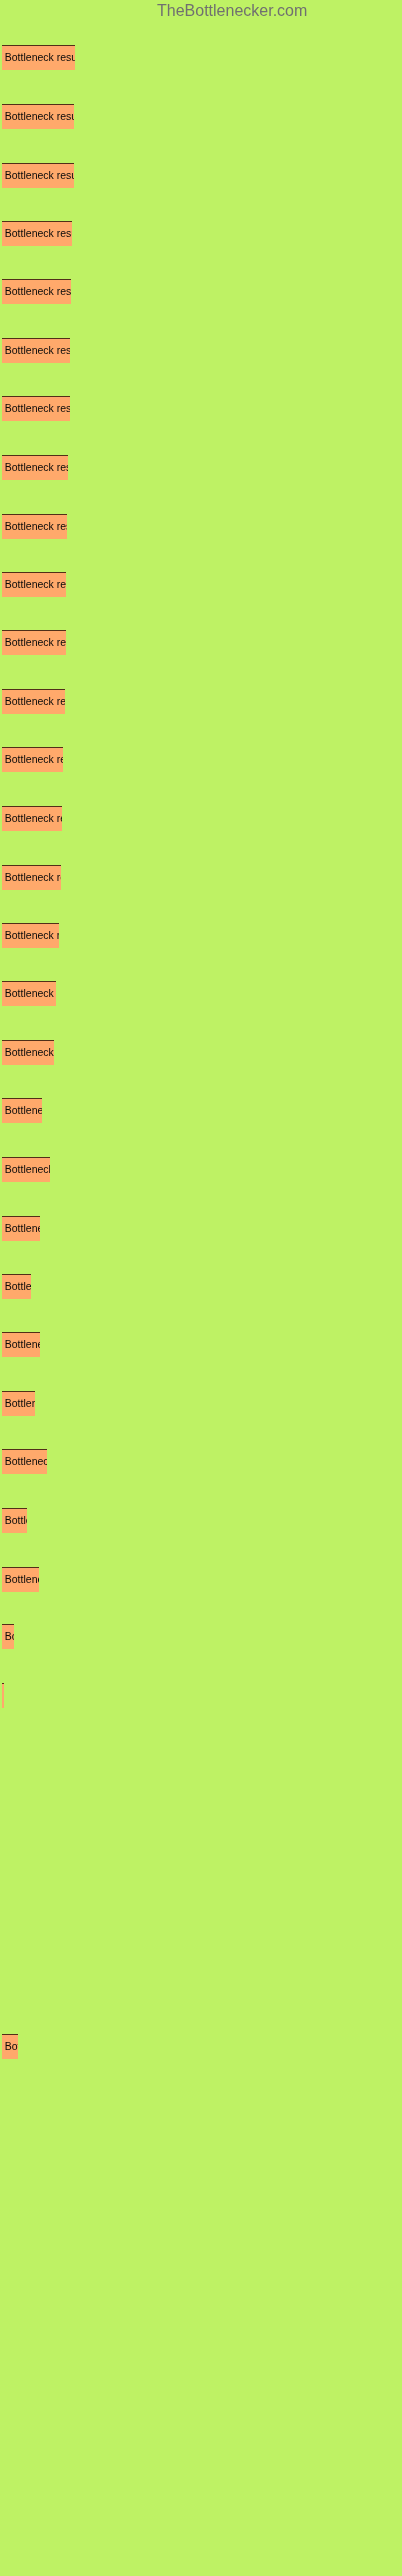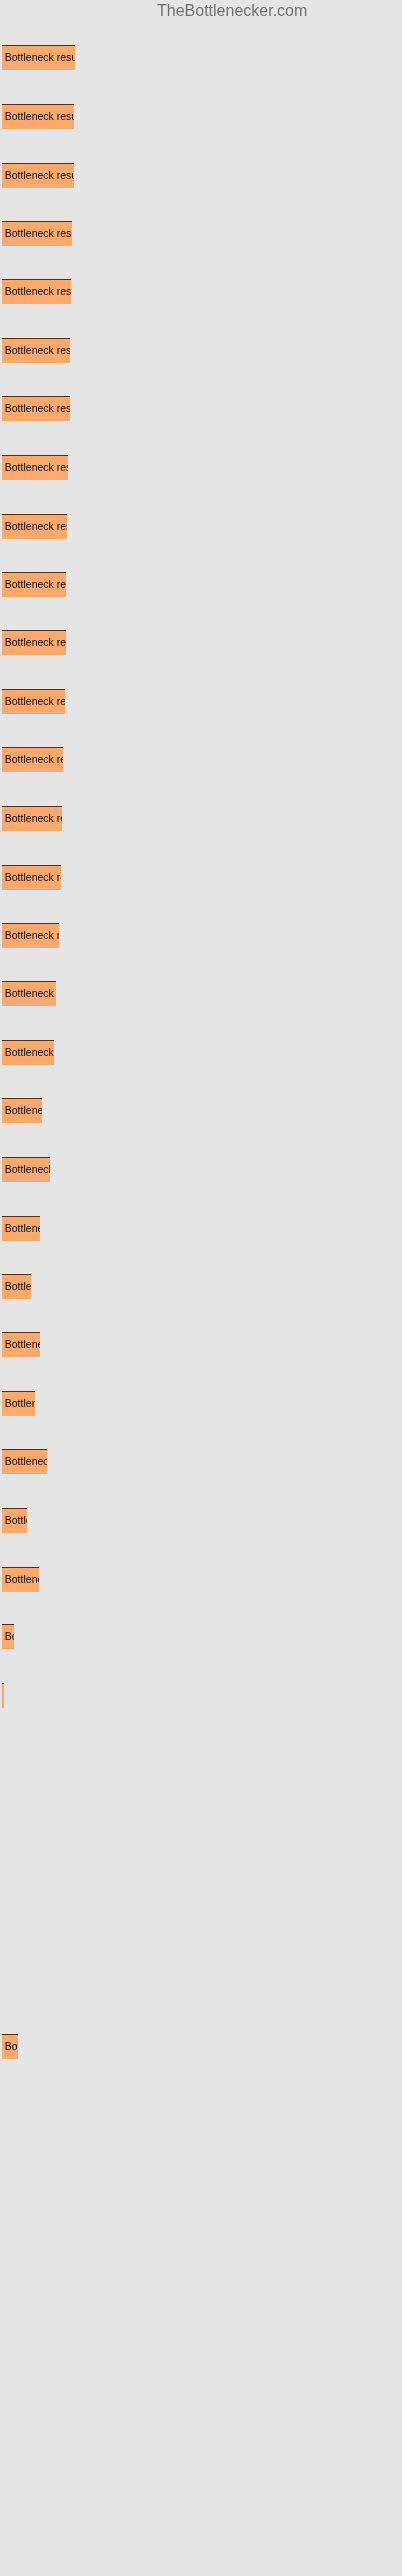--- a/index.html
+++ b/index.html
@@ -12,21 +12,21 @@
     height: 2576px;
     position: relative;
     overflow: hidden;
     font-family: "Liberation Sans", sans-serif;
   }
   #chart-root {
     position: absolute;
     left: 0; top: 0;
     width: 403px;
     height: 2576px;
-    background: #e5e5e5;
+    background: #bef264;
   }
   .site-title {
     position: absolute;
     left: 157px;
     top: 0.8px;
     font-family: "Liberation Sans", sans-serif;
     font-size: 16px;
     line-height: 19.3px;
     color: #707070;
     white-space: nowrap;

